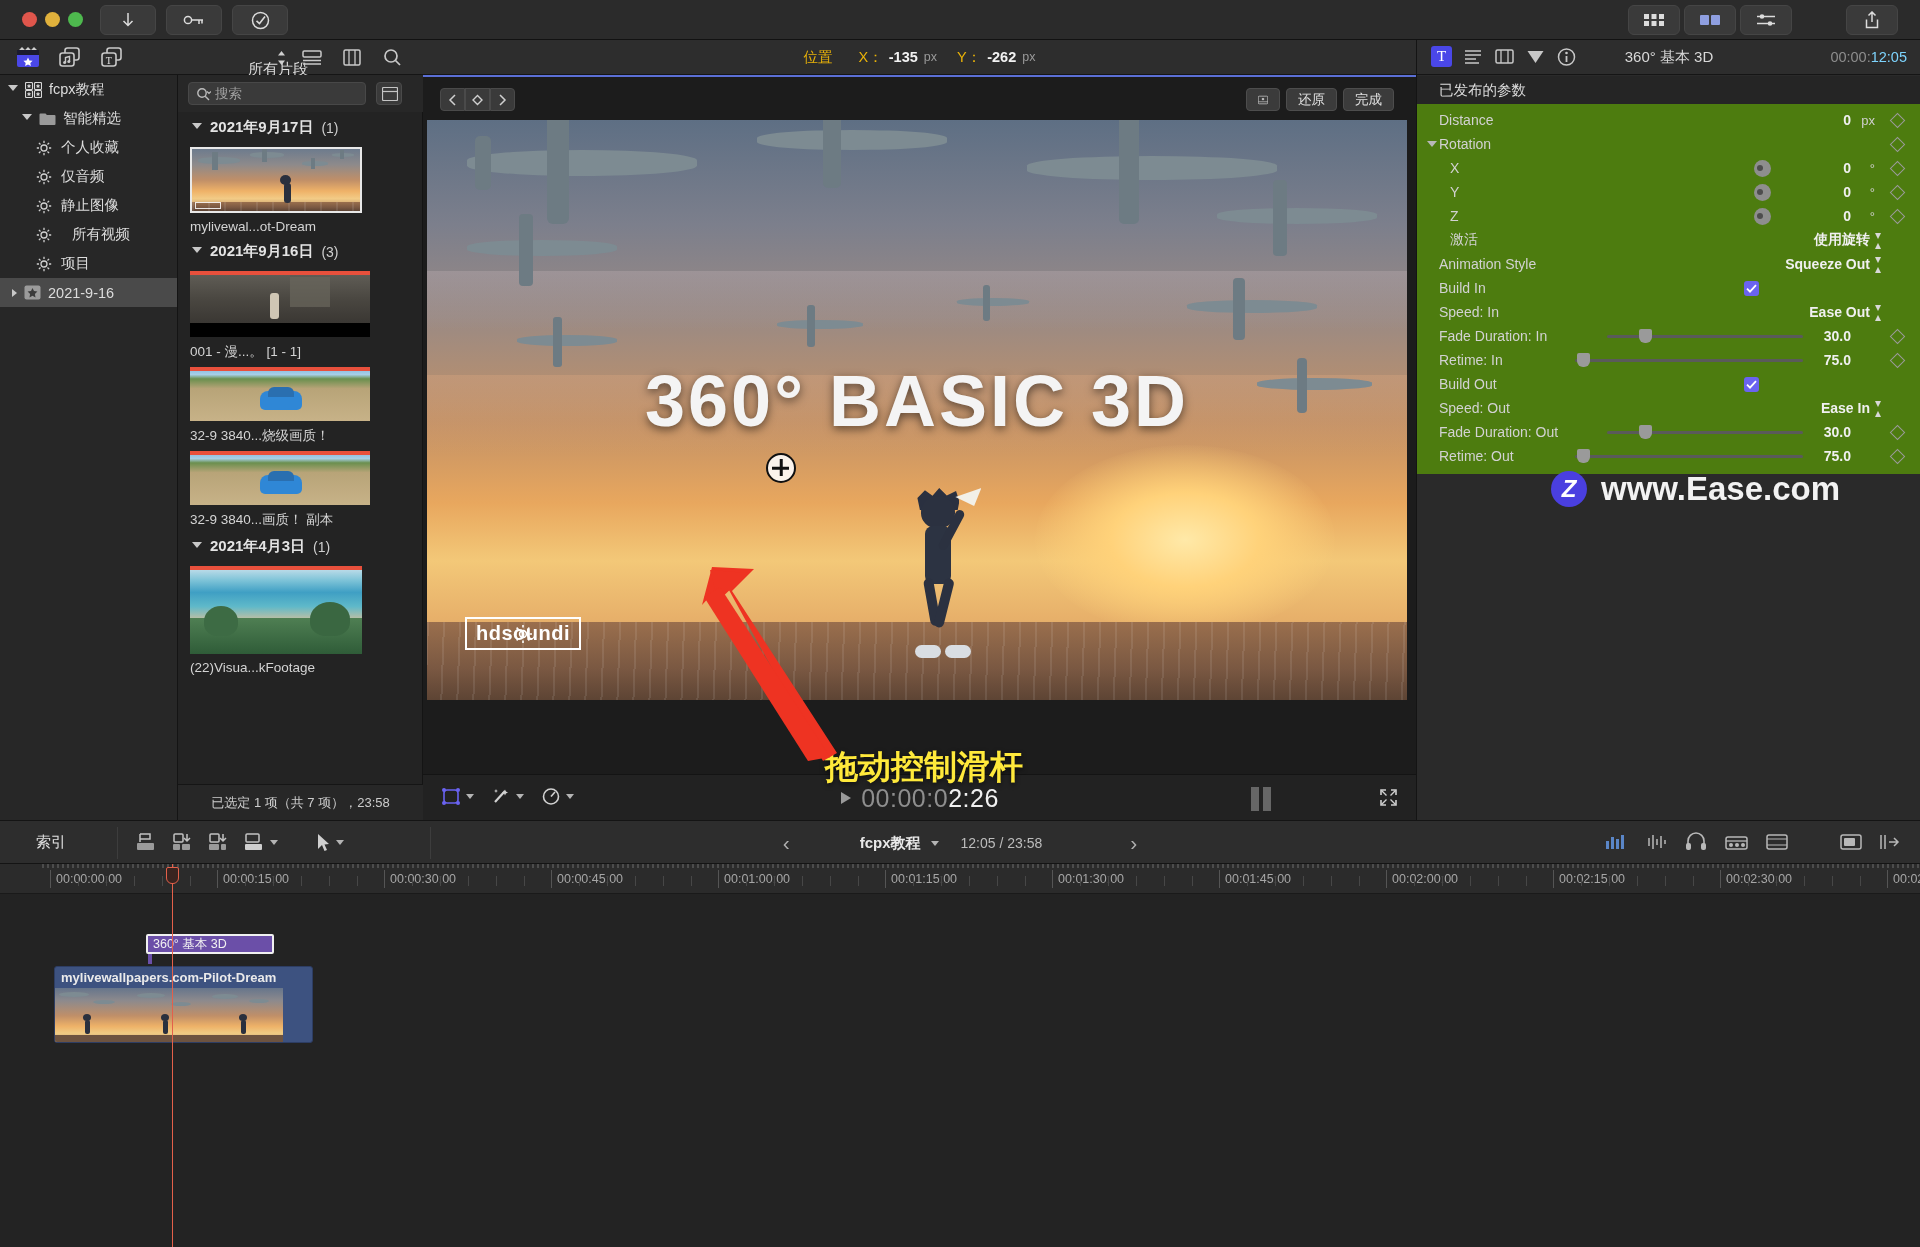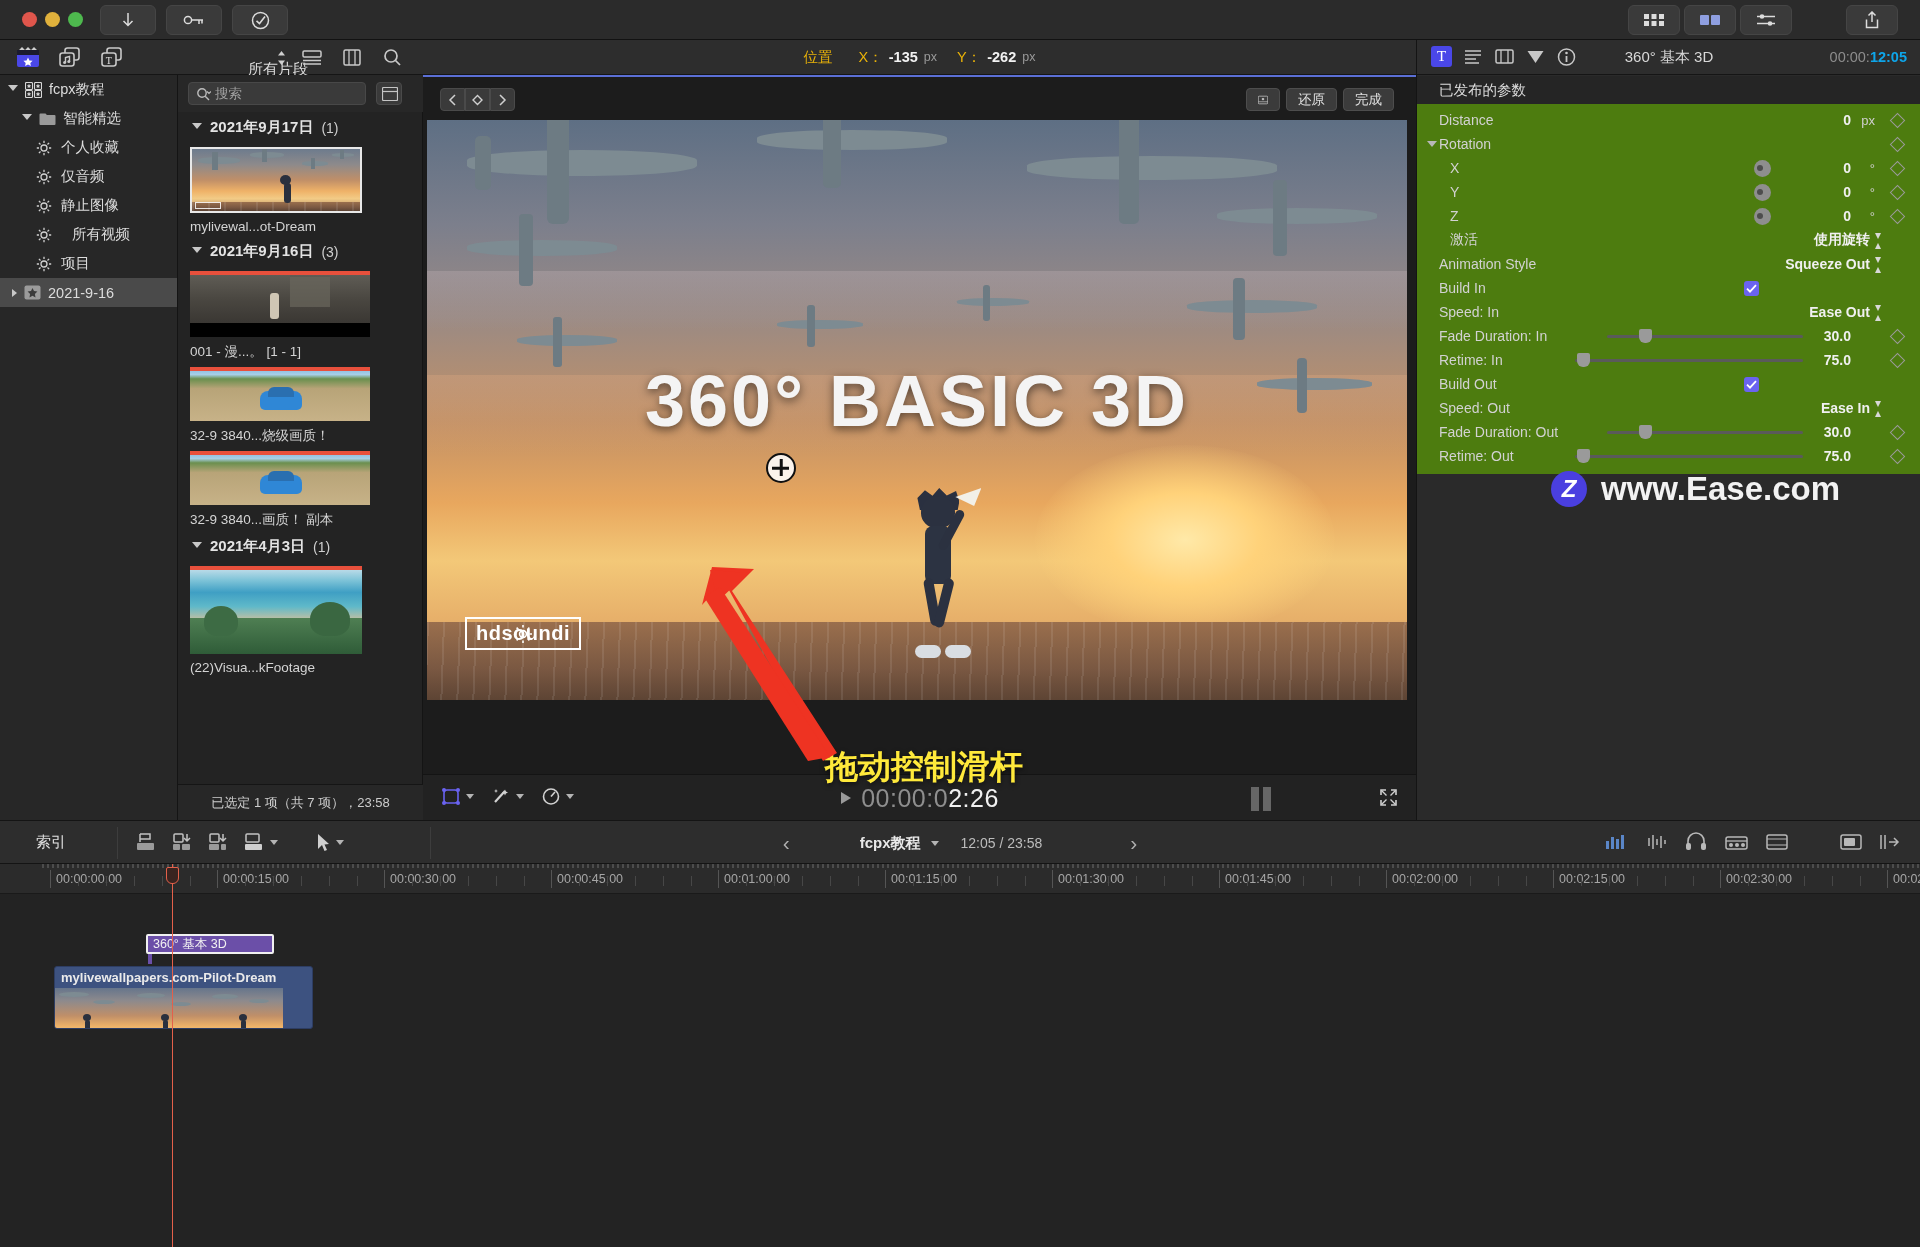--- a/index.html
+++ b/index.html
@@ -134,21 +134,21 @@
 
   
   .inspector{ position:absolute; left:1416px; top:40px; width:504px; height:780px; background:#2a2a2a;
     border-left:1px solid #141414; }
   .ins-top{ position:absolute; left:0; top:0; width:504px; height:35px; background:#2d2d2d;
     border-bottom:1px solid #151515; }
   .ins-tabs{ position:absolute; left:14px; top:6px; display:flex; align-items:center; gap:12px; }
   .ins-title{ position:absolute; left:0; top:0; width:504px; height:35px; display:flex;
     align-items:center; justify-content:center; font-size:15px; color:#d8d8d8; }
   .ins-tc{ position:absolute; right:14px; top:9px; font-size:14.5px; color:#8d8d8d; }
-  .ins-tc b{ color:#0ea5e9; font-weight:bold; }
+  .ins-tc b{ color:#7dd3fc; font-weight:normal; }
   .ins-sec{ position:absolute; left:0; top:36px; width:504px; height:28px; background:#252525;
     display:flex; align-items:center; padding-left:22px; font-size:14.5px; color:#dcdcdc; }
   .params{ position:absolute; left:0; top:64px; width:504px; background:#4d7c0f; padding:4px 0 6px 0; }
   .prow{ position:relative; height:24px; display:flex; align-items:center; font-size:14px; color:#d2d2d2; }
   .plabel{ position:absolute; left:22px; }
   .plabel.ind{ left:33px; }
   .pval{ position:absolute; right:70px; text-align:right; font-size:14px; color:#f0f0f0; font-weight:bold; }
   .punit{ position:absolute; right:46px; font-size:13px; color:#cfcfcf; }
   .ppick{ position:absolute; right:40px; display:flex; align-items:center; gap:5px; font-size:14px; color:#f0f0f0; font-weight:bold; }
   .kf{ position:absolute; right:18px; width:11px; height:11px; border:1.3px solid #9a9a9a; transform:rotate(45deg); }
@@ -1024,21 +1024,21 @@
         <div class="rminor" style="left:1804px"></div>
       <div class="rminor" style="left:1832px"></div>
         <div class="rminor" style="left:1860px"></div>
     </div>
 
     <div class="ttl-clip" style="left:146px;top:70px;width:128px">
       <span>360° 基本 3D</span>
     </div>
     <div class="ttl-stem" style="left:148px;top:90px"></div>
 
-    <div class="vid-clip" style="left:54px;top:102px;width:259px;height:63px">
+    <div class="vid-clip" style="left:54px;top:102px;width:259px;height:77px">
       <div class="vc-name">mylivewallpapers.com-Pilot-Dream</div>
       <div class="vc-films">
         <div class="f">
           <div class="mini-sky"></div>
             <div class="mini-g"></div>
           <div style="position:absolute;left:4px;top:4px;width:30px;height:5px;background:#7d8b92;border-radius:50%"></div>
           <div style="position:absolute;left:38px;top:12px;width:22px;height:4px;background:#7d8b92;border-radius:50%"></div>
           <div style="position:absolute;left:30px;bottom:12px;width:5px;height:14px;background:#2a303e;border-radius:2px"></div>
           <div style="position:absolute;left:28px;bottom:25px;width:8px;height:7px;background:#2a303e;border-radius:50%"></div>
         </div>

